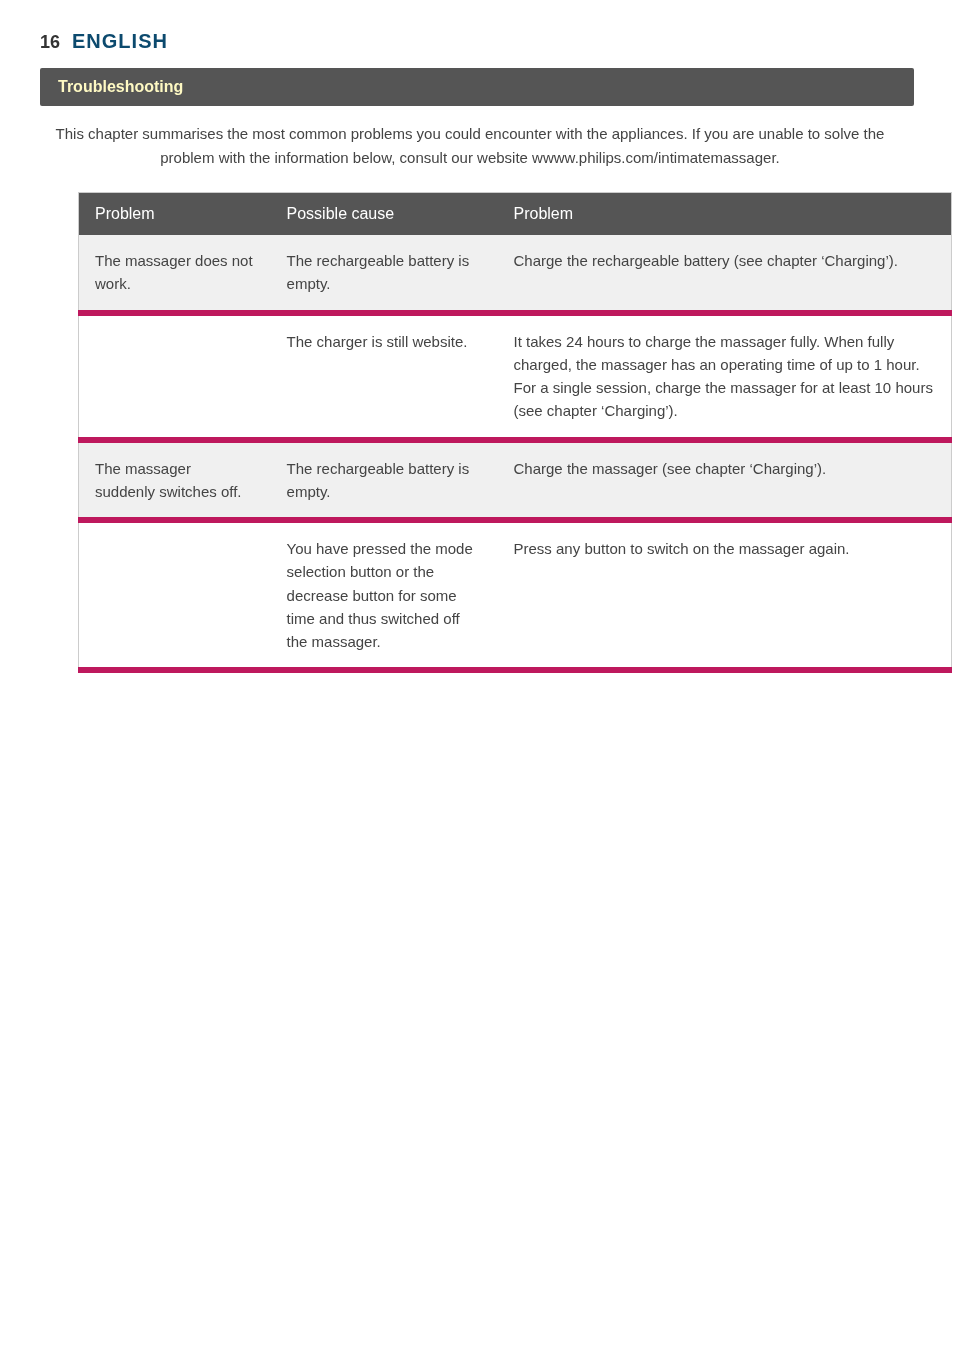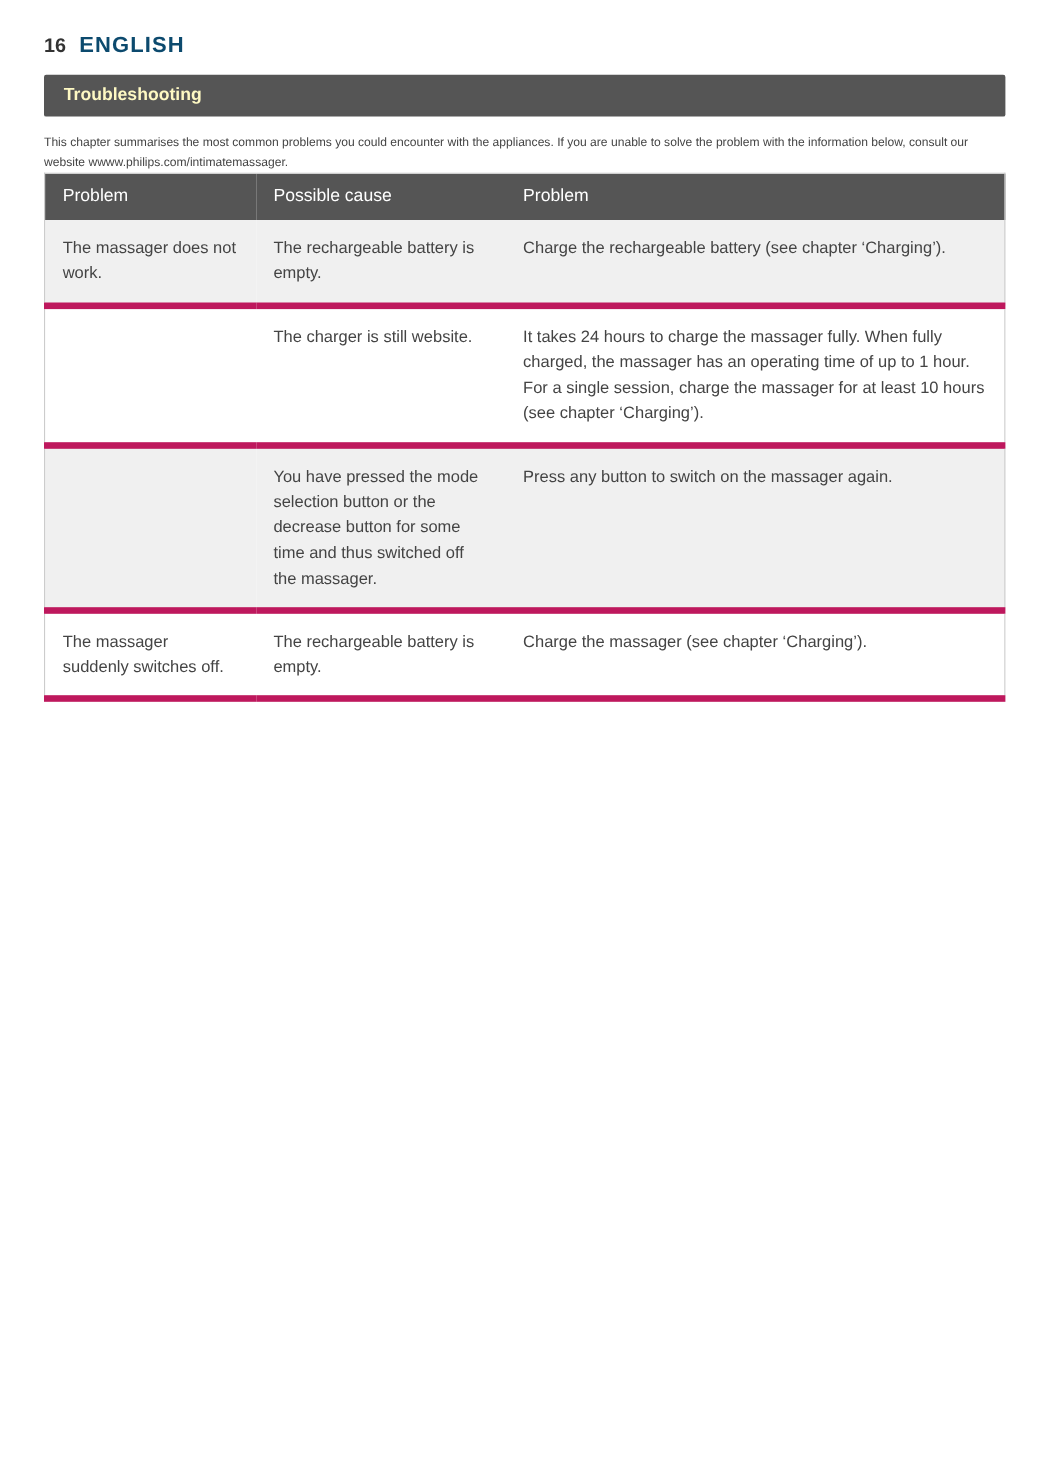--- a/index.html
+++ b/index.html
@@ -42,30 +42,33 @@
       background-color: #555555;
       color: #fef9c3;
       font-size: 16px;
       font-weight: bold;
       padding: 10px 18px;
       margin-bottom: 16px;
       border-radius: 2px;
     }
 
     .intro-text {
-      font-size: 11px;
+      font-size: 15px;
       color: #444444;
       line-height: 1.6;
+      margin-bottom: 22px;
       max-width: 860px;
+      text-align: center;
     }
 
     table {
       width: 100%;
       border-collapse: collapse;
       border: 1px solid #cccccc;
+      margin-left: 38px;
     }
 
     thead tr {
       background-color: #555555;
       color: #ffffff;
     }
 
     thead th {
       padding: 12px 16px;
       text-align: left;
@@ -130,23 +133,23 @@
         <td>The massager does not work.</td>
         <td>The rechargeable battery is empty.</td>
         <td>Charge the rechargeable battery (see chapter ‘Charging’).</td>
       </tr>
       <tr>
         <td></td>
         <td>The charger is still website.</td>
         <td>It takes 24 hours to charge the massager fully. When fully charged, the massager has an operating time of up to 1 hour. For a single session, charge the massager for at least 10 hours (see chapter ‘Charging’).</td>
       </tr>
       <tr>
+        <td>The massager suddenly switches off.</td>
+        <td>The rechargeable battery is empty.</td>
+        <td>Charge the massager (see chapter ‘Charging’).</td>
+      </tr>
+      <tr>
         <td></td>
         <td>You have pressed the mode selection button or the decrease button for some time and thus switched off the massager.</td>
         <td>Press any button to switch on the massager again.</td>
-      </tr>
-      <tr>
-        <td>The massager suddenly switches off.</td>
-        <td>The rechargeable battery is empty.</td>
-        <td>Charge the massager (see chapter ‘Charging’).</td>
       </tr>
     </tbody>
 </table>
 
 </body></html>

